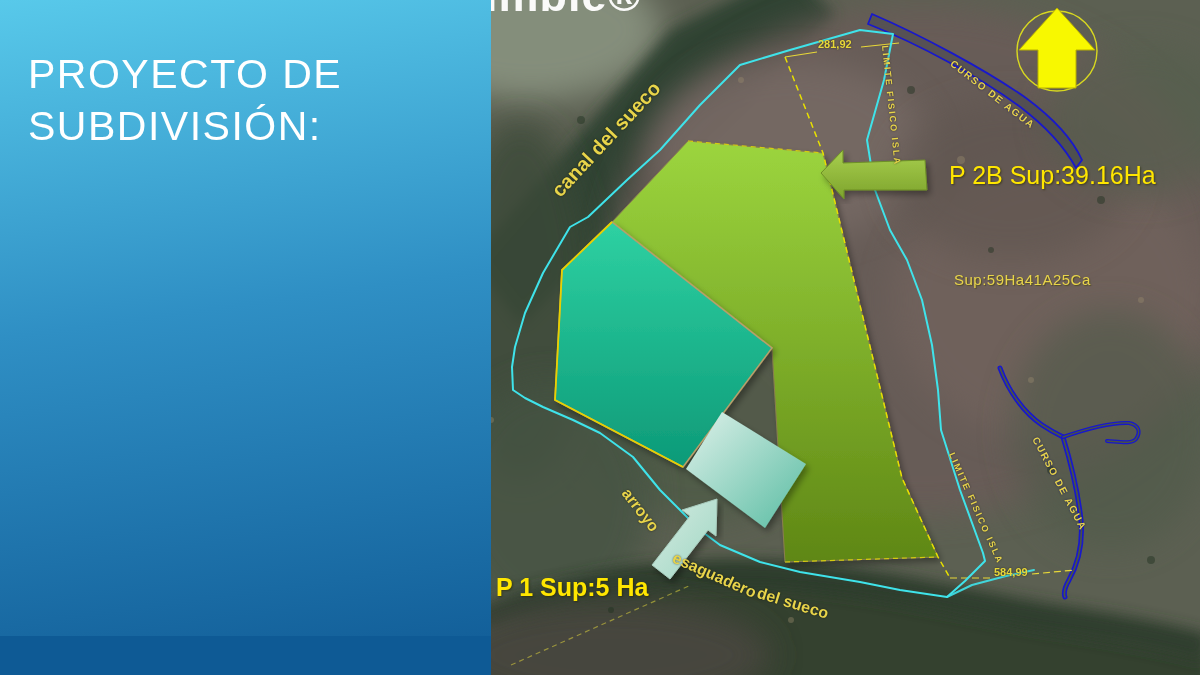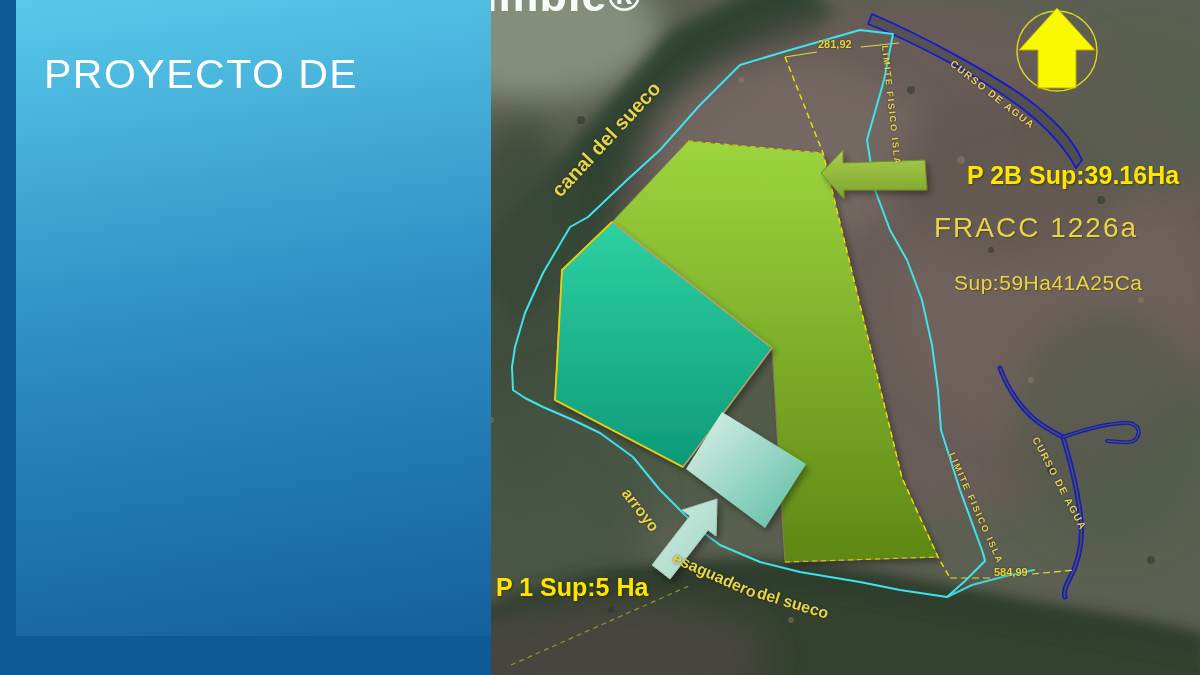--- a/index.html
+++ b/index.html
@@ -1,20 +1,20 @@
 <!DOCTYPE html>
 <html style="--panel-top: #58C9EA; --panel-mid: #2F8FC4; --panel-bottom: #13609A; --title-text: #FFFFFF; --label-yellow-bold: #FFE600; --map-yellow: #E8D44A; --boundary-cyan: #3FE3EA; --boundary-yellow-dash: #E8E000; --river-blue: #1818CC; --p2b-green-light: #9CD53E; --p2b-green-dark: #5F8715; --p2a-teal-light: #2ED1A2; --p2a-teal-dark: #0D9A78; --p1-pale-light: #DFF1EA; --p1-pale-dark: #58BCA2; --north-arrow-yellow: #F8F800;"><head>
 <meta charset="utf-8">
 <style>
   html,body{margin:0;padding:0;background:#222;}
   .slide{position:relative;width:1200px;height:675px;overflow:hidden;
          font-family:"Liberation Sans", sans-serif;background:#0e5a95;}
 
   
-  .left-panel{position:absolute;left:16px;top:0;width:491px;height:636px;
+  .left-panel{position:absolute;left:0;top:0;width:491px;height:636px;
     background:linear-gradient(172deg,var(--panel-top,#58C9EA) 0%,var(--panel-mid,#2F8FC4) 48%,var(--panel-bottom,#13609A) 100%);}
   .title{position:absolute;left:28px;top:48px;color:var(--title-text,#fff);
     font-size:41px;font-weight:300;letter-spacing:1.5px;line-height:1.28;}
 
   
   .map{position:absolute;left:491px;top:0;width:709px;height:675px;overflow:hidden;background:#5c6052;}
   .map svg{position:absolute;left:0;top:0;}
 
   .lbl{position:absolute;white-space:nowrap;transform-origin:0 0;}
 
@@ -30,45 +30,46 @@
   .lbl-limite-top{left:399px;top:45px;transform:rotate(84deg);font-size:9px;letter-spacing:2px;
     font-weight:700;color:var(--map-yellow,#E8D44A);text-shadow:0 0 2px rgba(0,0,0,.6);}
   .lbl-limite-bottom{left:465px;top:451px;transform:rotate(66deg);font-size:9px;letter-spacing:2px;
     font-weight:700;color:var(--map-yellow,#E8D44A);text-shadow:0 0 2px rgba(0,0,0,.6);}
 
   .lbl-curso-top{left:464px;top:58px;transform:rotate(38deg);font-size:10px;letter-spacing:1.5px;
     font-weight:700;color:var(--map-yellow,#E8D44A);text-shadow:0 0 2px rgba(10,10,90,.8);}
   .lbl-curso-bottom{left:549px;top:435px;transform:rotate(62deg);font-size:10px;letter-spacing:1.5px;
     font-weight:700;color:var(--map-yellow,#E8D44A);text-shadow:0 0 2px rgba(10,10,90,.8);}
 
-  .lbl-p2b{left:458px;top:161px;font-size:25px;font-weight:700;color:var(--label-yellow-bold,#FFE600);
-    text-shadow:1px 1px 2px rgba(40,40,0,.6);margin-left:18px;}
+  .lbl-p2b{left:458px;top:161px;font-size:25px;font-weight:400;color:var(--label-yellow-bold,#FFE600);
+    text-shadow:1px 1px 2px rgba(40,40,0,.6);}
   .lbl-p1{left:5px;top:573px;font-size:25px;font-weight:700;color:var(--label-yellow-bold,#FFE600);
     text-shadow:1px 1px 2px rgba(40,40,0,.6);}
 
   .lbl-fracc{left:443px;top:212px;font-size:28px;font-weight:400;letter-spacing:2px;
     color:var(--map-yellow,#E8D44A);text-shadow:1px 1px 1px rgba(60,60,0,.55);}
-  .lbl-fracc-sup{left:463px;top:271px;font-size:21px;font-weight:400;letter-spacing:.5px;
+  .lbl-fracc-sup{left:463px;top:271px;font-size:15px;font-weight:400;letter-spacing:.5px;
     color:var(--map-yellow,#E8D44A);text-shadow:1px 1px 1px rgba(60,60,0,.55);}
 
   .lbl-arroyo1{left:141px;top:485px;transform:rotate(52deg);font-size:16px;font-weight:700;
     color:var(--map-yellow,#E8D44A);text-shadow:0 0 2px rgba(0,0,0,.6);}
   .lbl-arroyo2{left:186px;top:549px;transform:rotate(24deg);font-size:16px;font-weight:700;
     color:var(--map-yellow,#E8D44A);text-shadow:0 0 2px rgba(0,0,0,.6);}
   .lbl-arroyo3{left:269px;top:584px;transform:rotate(17deg);font-size:16px;font-weight:700;
     color:var(--map-yellow,#E8D44A);text-shadow:0 0 2px rgba(0,0,0,.6);}
 </style>
 </head>
 <body>
 
 <div class="slide">
 
   <div class="left-panel">
     <div class="title">
       <div>PROYECTO DE</div>
+      <div>SUBDIVISIÓN:</div>
     </div>
   </div>
 
   <div class="map">
 
     <svg width="709" height="675" viewBox="0 0 709 675">
       <defs>
         <linearGradient id="gGreen" x1="0" y1="0" x2="0" y2="1">
           <stop offset="0" stop-color="#9CD53E"></stop>
             <stop offset="1" stop-color="#5F8715"></stop>
@@ -178,21 +179,20 @@
 
     <div class="lbl watermark">imble®</div>
 
     <div class="lbl lbl-canal">canal del sueco</div>
 
     <div class="lbl lbl-dim-top">281,92</div>
     <div class="lbl lbl-limite-top">LIMITE FISICO ISLA</div>
     <div class="lbl lbl-curso-top">CURSO DE AGUA</div>
 
     <div class="lbl lbl-p2b">P 2B Sup:39.16Ha</div>
-    <div class="lbl lbl-fracc">FRACC 1226a</div>
     <div class="lbl lbl-fracc-sup">Sup:59Ha41A25Ca</div>
 
     <div class="lbl lbl-limite-bottom">LIMITE FISICO ISLA</div>
     <div class="lbl lbl-curso-bottom">CURSO DE AGUA</div>
     <div class="lbl lbl-dim-bottom">584,99</div>
 
     <div class="lbl lbl-p1">P 1 Sup:5 Ha</div>
 
     <div class="lbl lbl-arroyo1">arroyo</div>
     <div class="lbl lbl-arroyo2">esaguadero</div>

